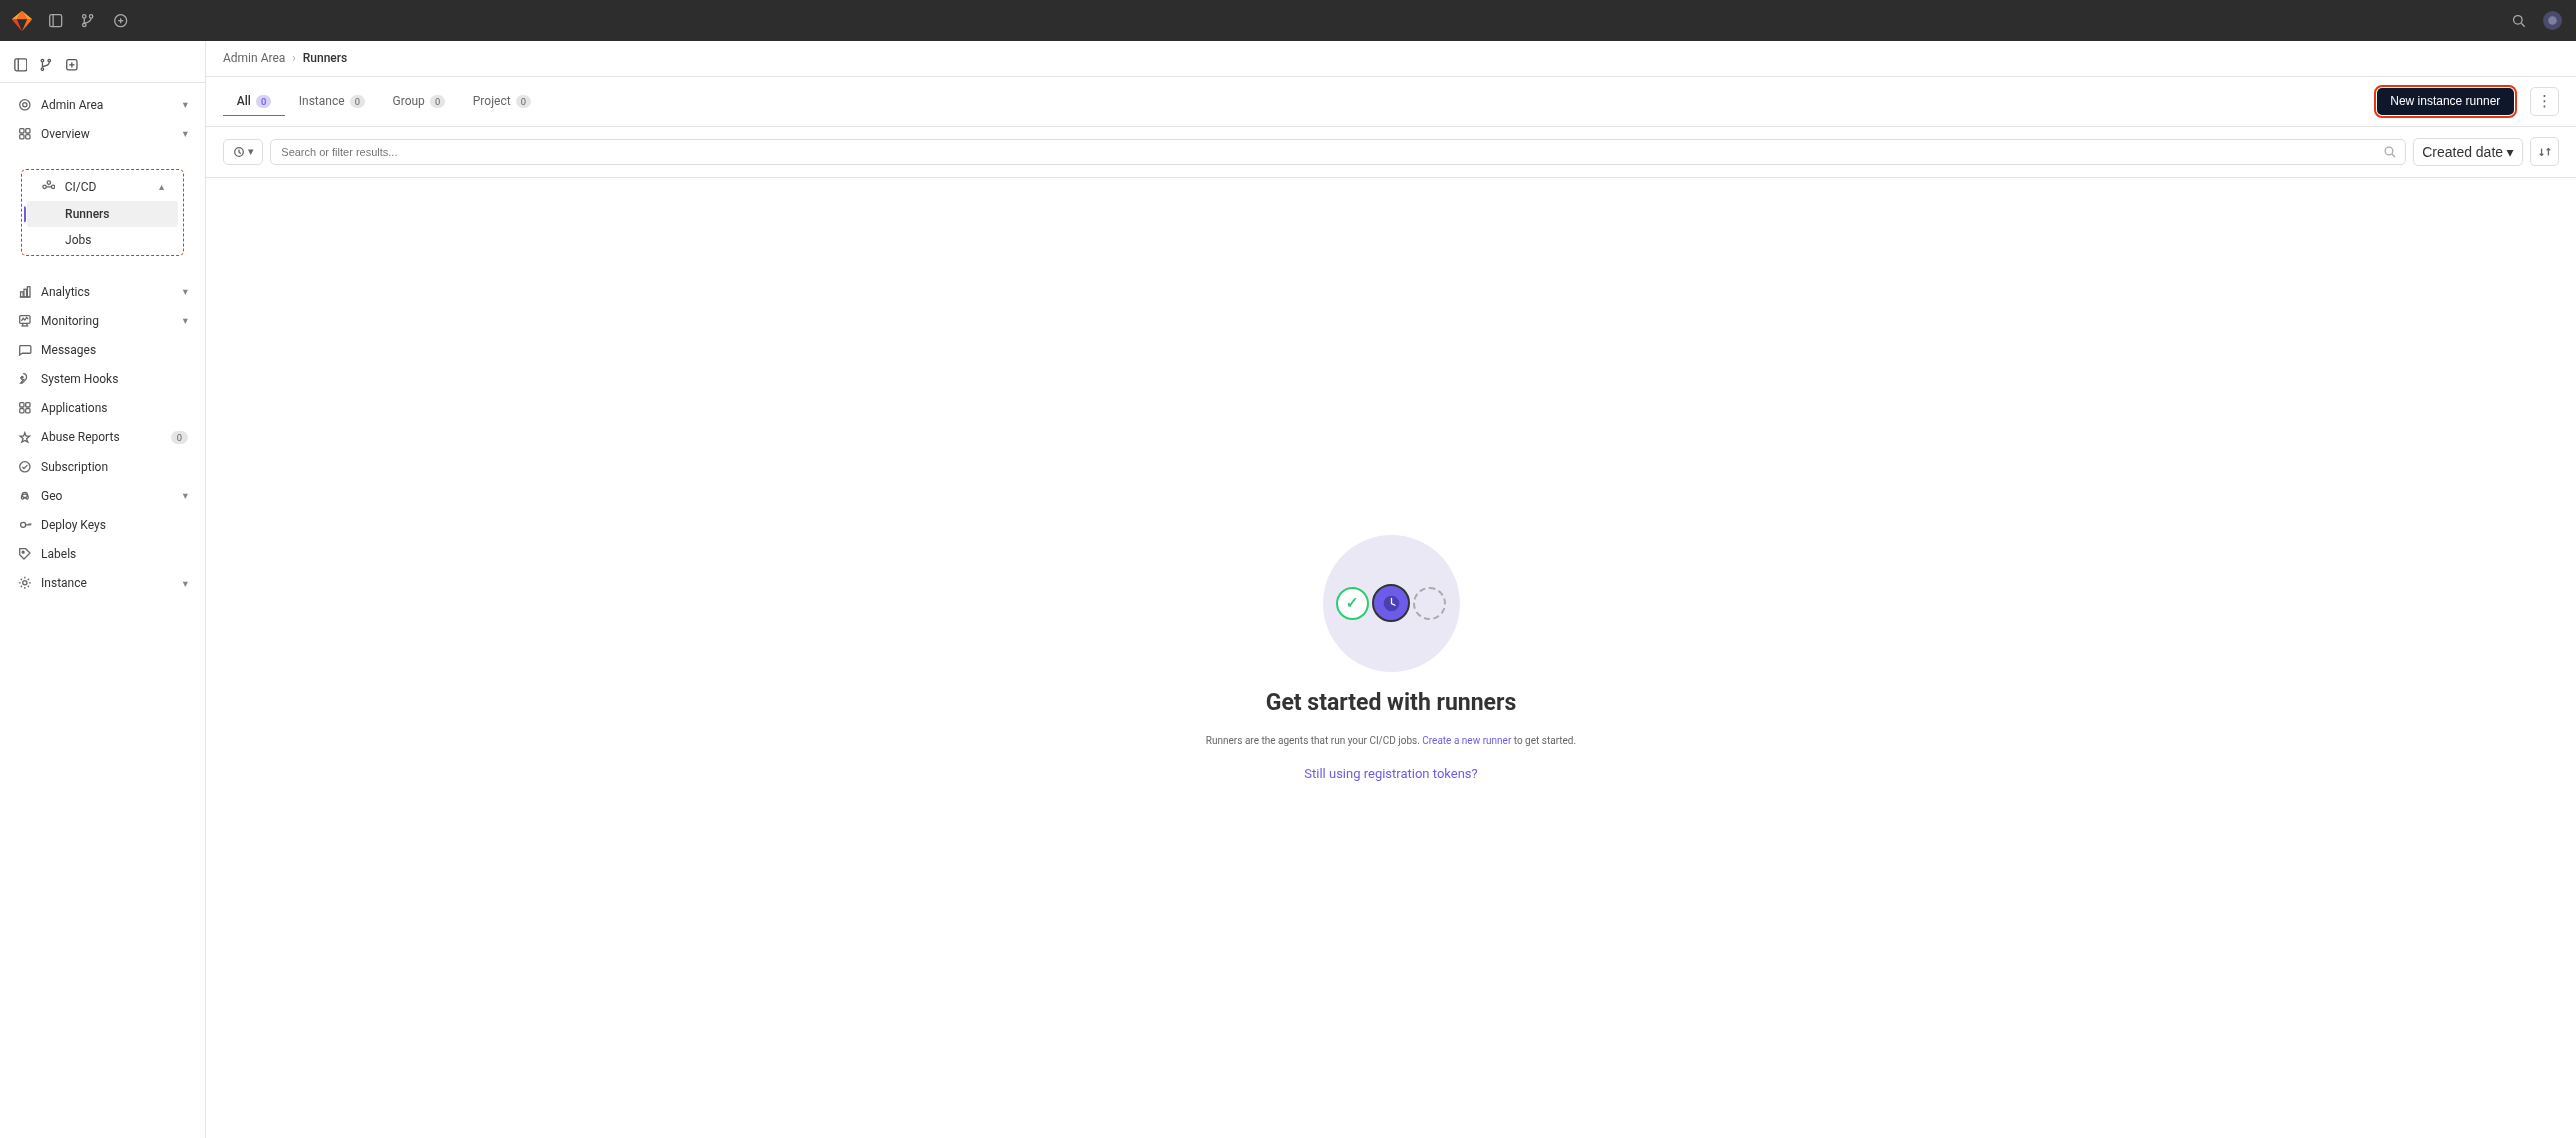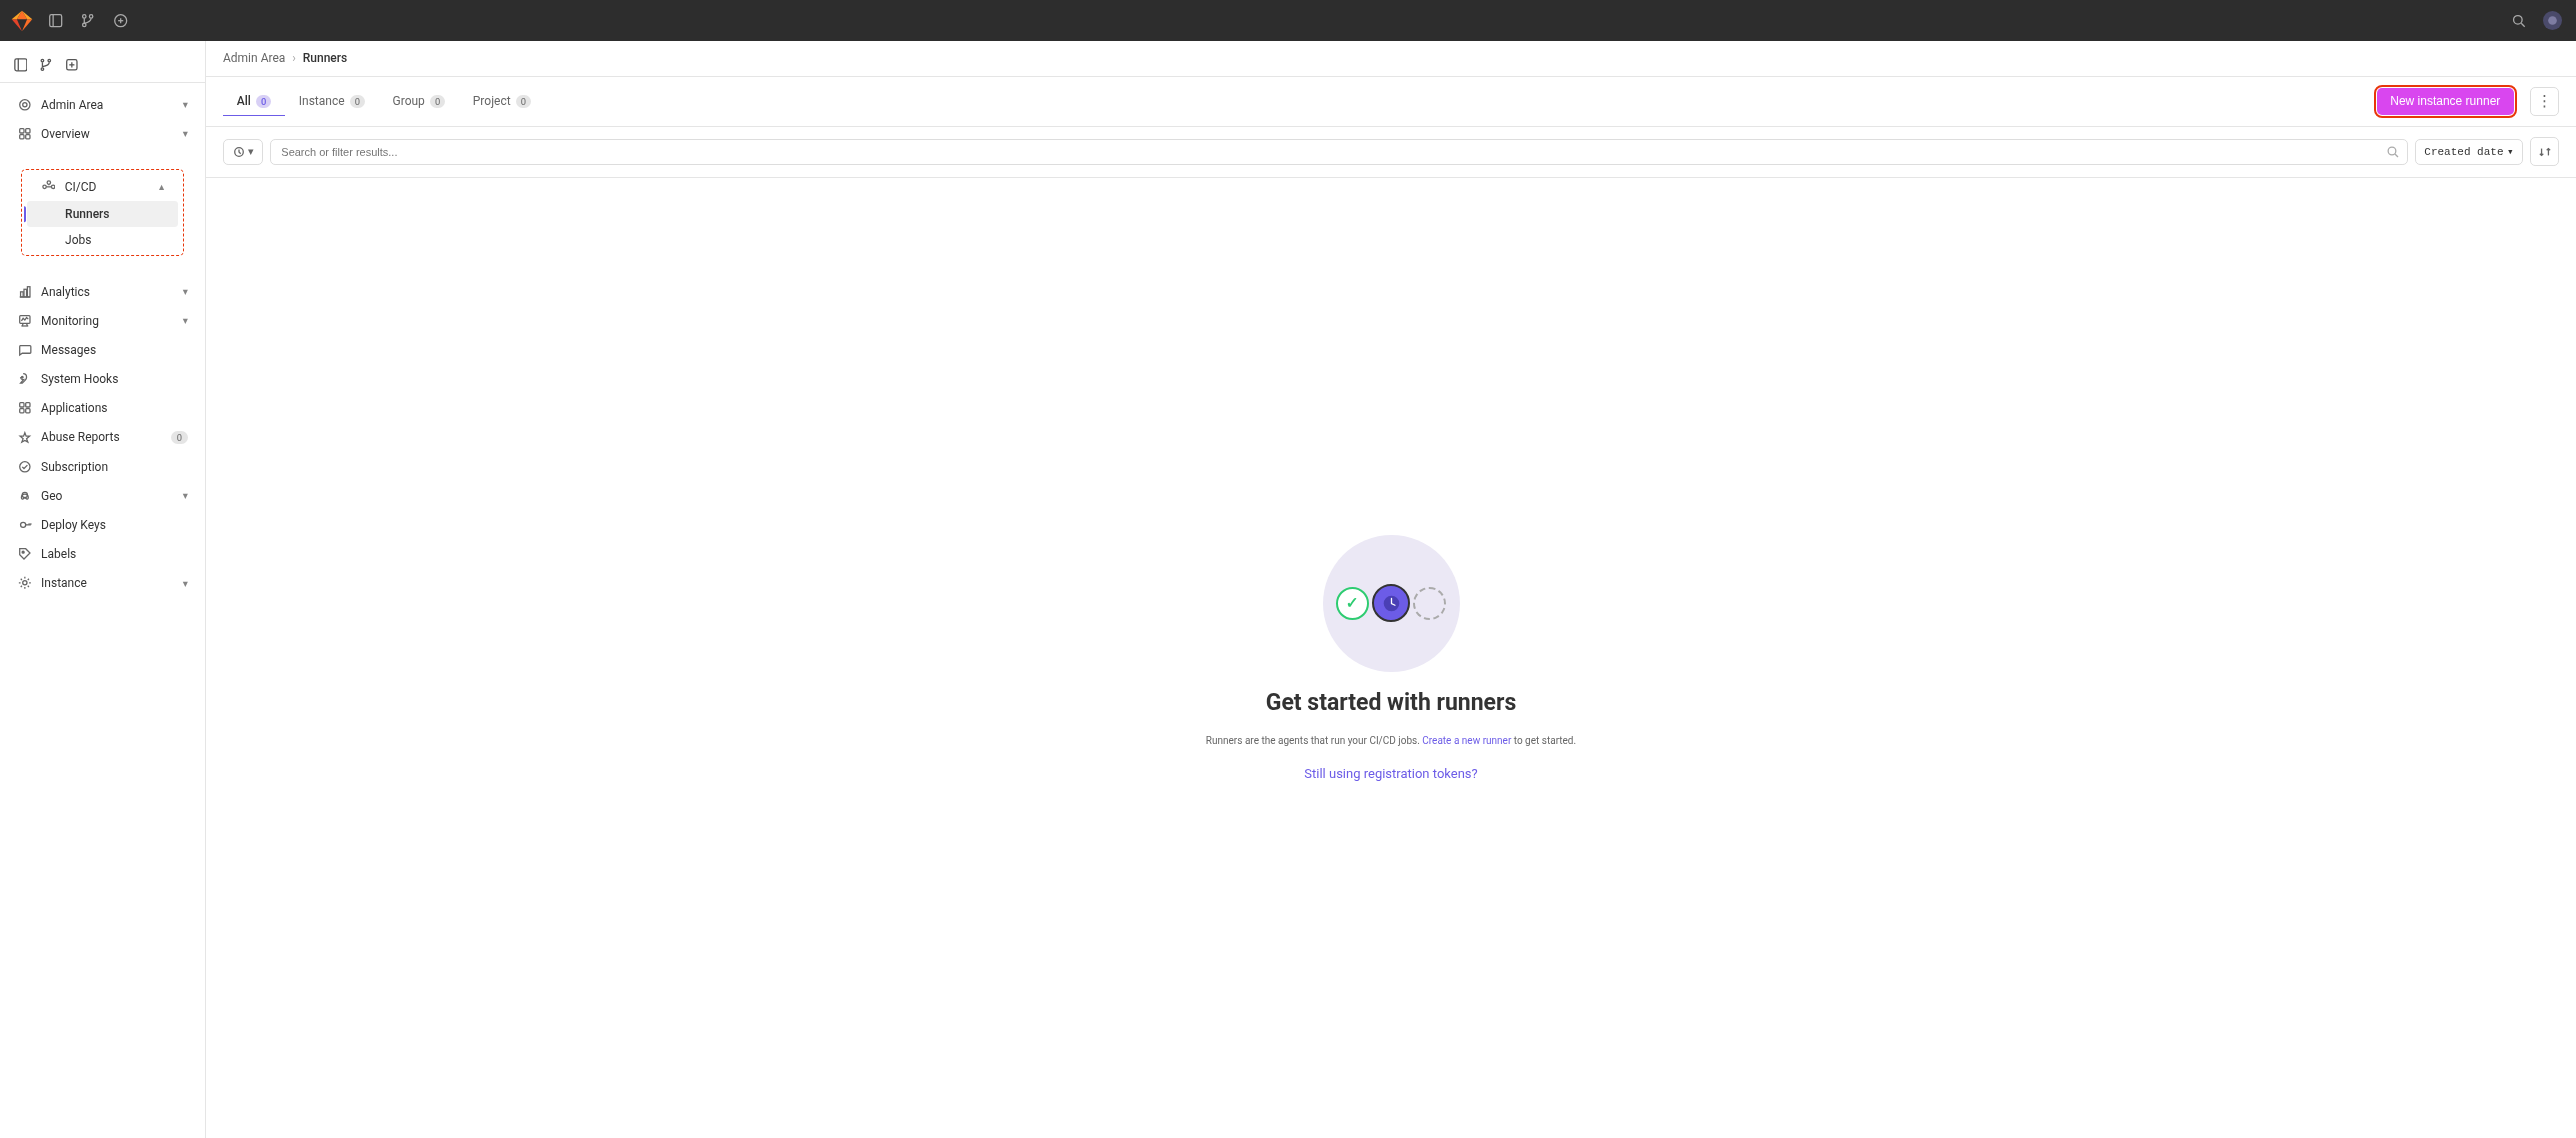--- a/index.html
+++ b/index.html
@@ -175,21 +175,21 @@
     }
     .tab.active .tab-badge {
       background: #d8d0f5;
       color: #6c5ce7;
     }
 
     .header-spacer { flex: 1; }
 
     
     .btn-primary {
-      background: #d946ef;
+      background: #0f172a;
       color: #fff;
       border: none;
       padding: 6.9px 13.7px;
       border-radius: 5.1px;
       font-size: 12px;
       cursor: pointer;
       font-weight: 500;
       outline: 2.6px solid #e8360a;
       outline-offset: 1.7px;
     }
@@ -254,23 +254,22 @@
 
     .sort-dropdown {
       display: flex;
       align-items: center;
       gap: 3.4px;
       background: #fff;
       border: 0.9px solid #ddd;
       border-radius: 5.1px;
       padding: 5.1px 8.6px;
       cursor: pointer;
-      font-size: 11px;
+      font-size: 14px;
       color: #333;
-      font-family: Liberation Mono, monospace;
     }
 
     .sort-order-btn {
       background: #fff;
       border: 0.9px solid #ddd;
       border-radius: 5.1px;
       width: 29px; height: 29px;
       display: flex; align-items: center; justify-content: center;
       cursor: pointer;
       font-size: 12px;

